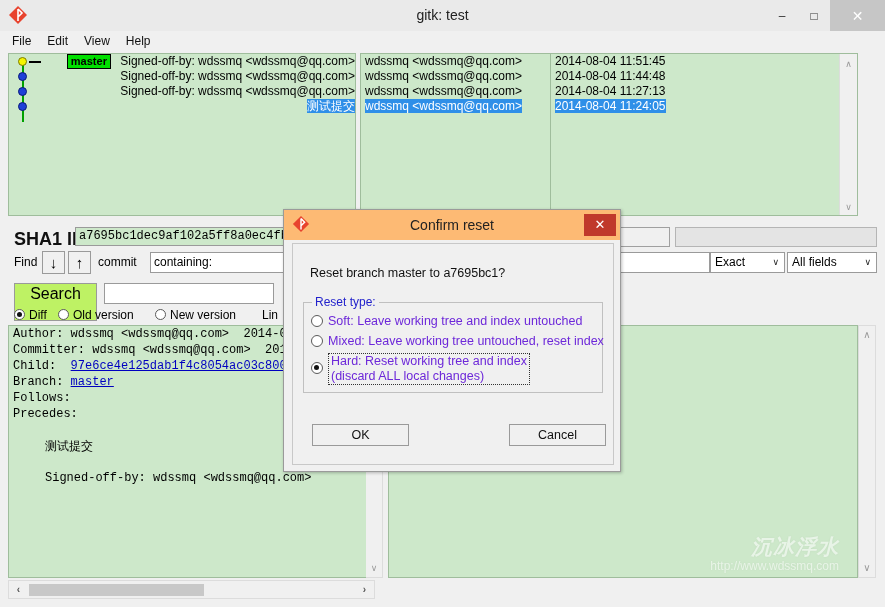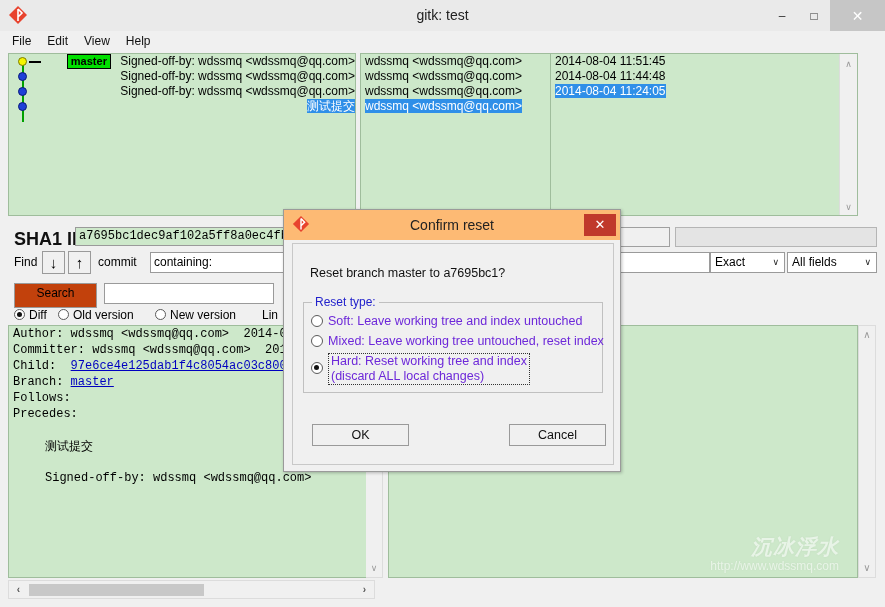--- a/index.html
+++ b/index.html
@@ -112,23 +112,23 @@
     box-sizing:border-box;font-size:12px;line-height:19px;padding-left:4px;
   }
   .combo .cv{display:inline-block;}
   .combo .chev{position:absolute;right:5px;top:0;line-height:19px;font-size:9px;color:#222;}
   .combo.exact{left:710px;width:75px;}
   .combo.fields{left:787px;width:90px;}
 
   
   .search-row{position:absolute;left:0;top:283px;width:885px;height:22px;}
   .search-btn{
-    position:absolute;left:14px;top:0;width:83px;height:25px;
-    background:#c2410c;border:1px solid #9a9a9a;box-sizing:border-box;
-    text-align:center;line-height:19px;font-size:12px;
+    position:absolute;left:14px;top:0;width:83px;height:38px;
+    background:#bef264;border:1px solid #9a9a9a;box-sizing:border-box;
+    text-align:center;line-height:19px;font-size:16px;
   }
   .search-input{
     position:absolute;left:104px;top:0;width:170px;height:21px;
     background:#fff;border:1px solid #9a9a9a;box-sizing:border-box;
   }
 
   
   .opt-row{position:absolute;left:0;top:306px;width:885px;height:20px;font-size:12px;}
   .radio{
     display:inline-block;width:11px;height:11px;border-radius:50%;
@@ -304,20 +304,21 @@
     <div class="pane pane-author">
       <div class="row">wdssmq &lt;wdssmq@qq.com&gt;</div>
       <div class="row">wdssmq &lt;wdssmq@qq.com&gt;</div>
       <div class="row">wdssmq &lt;wdssmq@qq.com&gt;</div>
       <div class="row"><span class="sel">wdssmq &lt;wdssmq@qq.com&gt;</span></div>
     </div>
 
     <div class="pane pane-date">
       <div class="row">2014-08-04 11:51:45</div>
       <div class="row">2014-08-04 11:44:48</div>
+      <div class="row">2014-08-04 11:27:13</div>
       <div class="row"><span class="sel">2014-08-04 11:24:05</span></div>
       <div class="vscroll">
         <div class="arr up">∧</div>
         <div class="arr down">∨</div>
       </div>
     </div>
   </div>
 
   <div class="sha-row">
     <div class="sha-label">SHA1 ID:</div>

